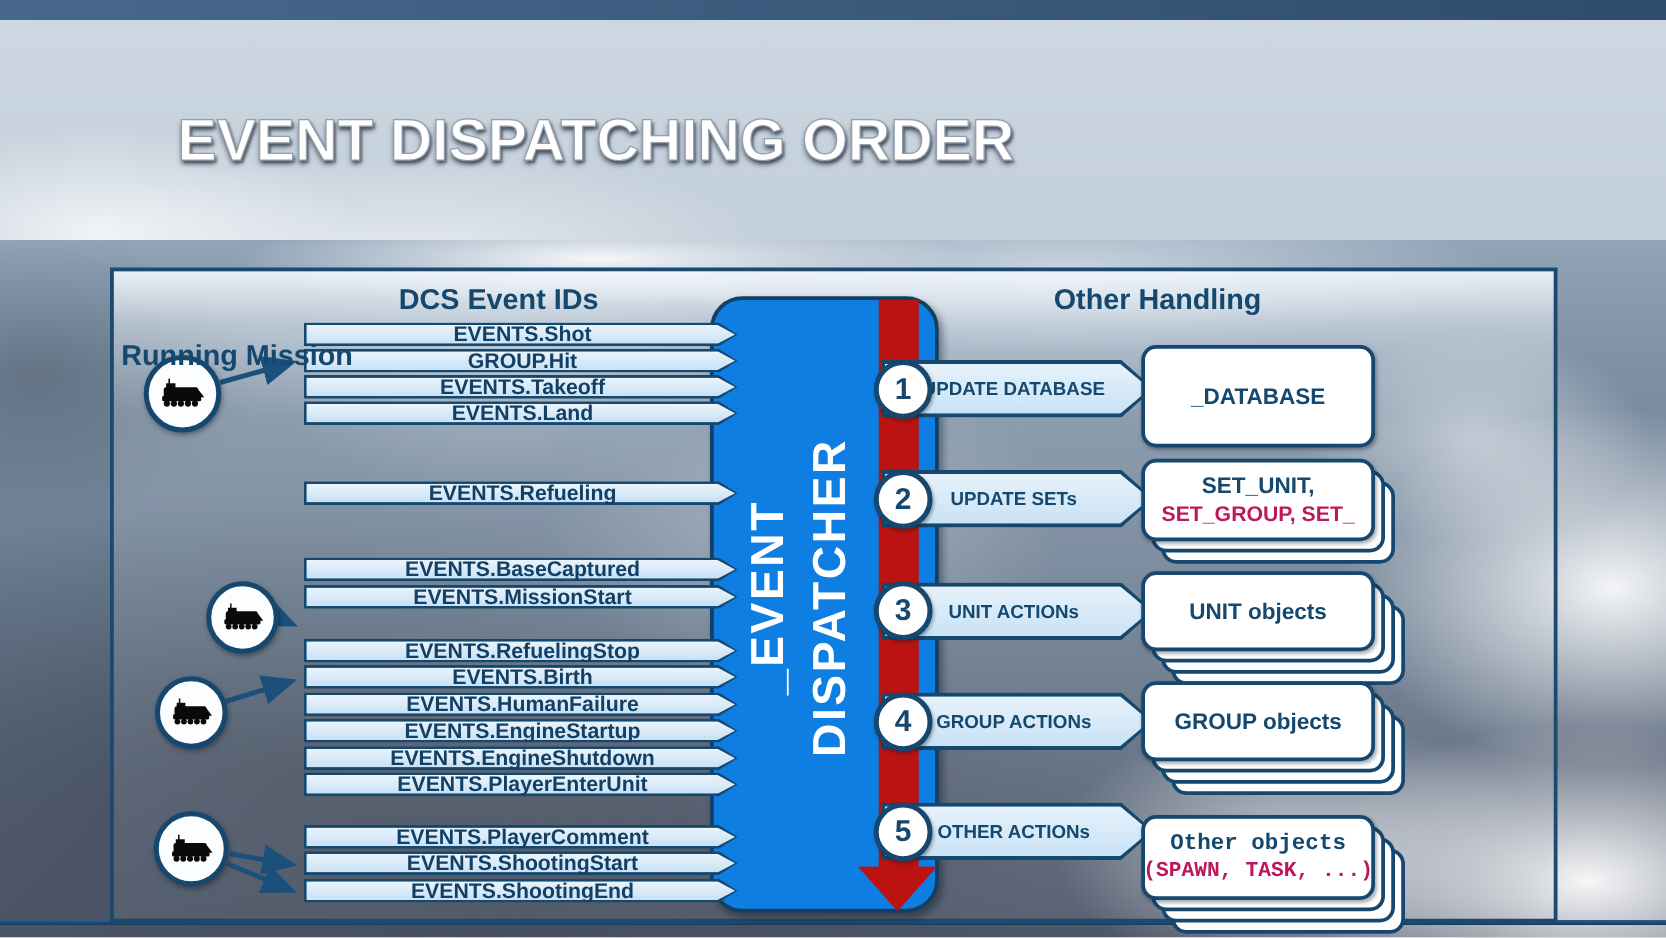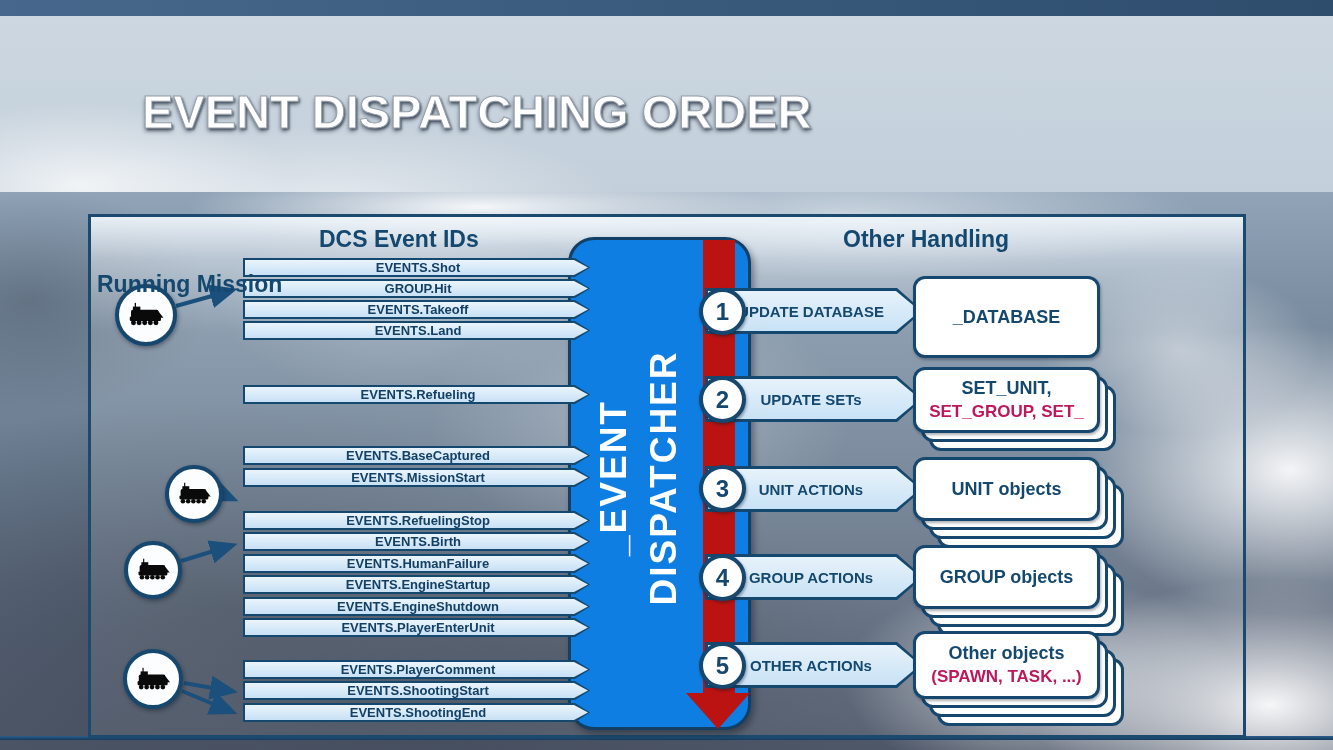--- a/index.html
+++ b/index.html
@@ -59,21 +59,21 @@
   .disp-text { position:absolute; left:641px; top:478px; width:520px; height:104px;
     transform:translate(-50%,-50%) rotate(-90deg); text-align:center; color:#ffffff;
     font-size:37px; font-weight:bold; letter-spacing:2px; line-height:50px; white-space:nowrap; }
 
   .evt { position:absolute; left:243px; width:347px; height:19px; background:#14486f;
     clip-path:polygon(0 0, calc(100% - 15px) 0, 100% 50%, calc(100% - 15px) 100%, 0 100%);
     filter:drop-shadow(1px 2px 2px rgba(15,25,40,0.45)); }
   .evt-in { position:absolute; inset:2px; background:linear-gradient(180deg,#eaf4fc,#c8e1f5);
     clip-path:polygon(0 0, calc(100% - 14px) 0, 100% 50%, calc(100% - 14px) 100%, 0 100%); }
   .evt-label { position:absolute; inset:0; display:flex; align-items:center; justify-content:center;
-    padding-right:14px; font-size:13px; font-weight:bold; color:#123f63; white-space:nowrap;padding-left:17px; }
+    padding-right:14px; font-size:17px; font-weight:bold; color:#123f63; white-space:nowrap;padding-left:17px; }
 
   .harrow { position:absolute; left:705px; width:218px; height:46px; background:#14486f;
     clip-path:polygon(0 0, calc(100% - 26px) 0, 100% 50%, calc(100% - 26px) 100%, 0 100%);
     filter:drop-shadow(2px 3px 3px rgba(15,25,40,0.4)); }
   .harrow-in { position:absolute; inset:3px; background:linear-gradient(180deg,#e6f2fb,#c9e2f5);
     clip-path:polygon(0 0, calc(100% - 24px) 0, 100% 50%, calc(100% - 24px) 100%, 0 100%); }
   .harrow-label { position:absolute; inset:0; display:flex; align-items:center; justify-content:center;
     padding:0 28px 0 22px; font-size:15px; font-weight:bold; color:#14486f; white-space:nowrap; }
 
   .numc { position:absolute; left:699px; width:47px; height:47px; border-radius:50%; background:#ffffff;
@@ -311,21 +311,21 @@
   </div>
   <div class="stack" style="top:545px; height:64px;">
     <div class="layer e3"></div>
     <div class="layer e2"></div>
     <div class="layer e1"></div>
     <div class="front">
       <div class="box-line1">GROUP objects</div>
 
     </div>
   </div>
-  <div class="stack" style="top:631px; height:68px;">
+  <div class="stack" style="top:652px; height:68px;font-family:Liberation Mono, monospace;">
     <div class="layer e3"></div>
     <div class="layer e2"></div>
     <div class="layer e1"></div>
     <div class="front">
       <div class="box-line1">Other objects</div>
       <div class="box-line2">(SPAWN, TASK, ...)</div>
     </div>
   </div>
 
   <div class="hdr" style="left:97px; top:235px;margin-top:36px;">Running Mission</div>

